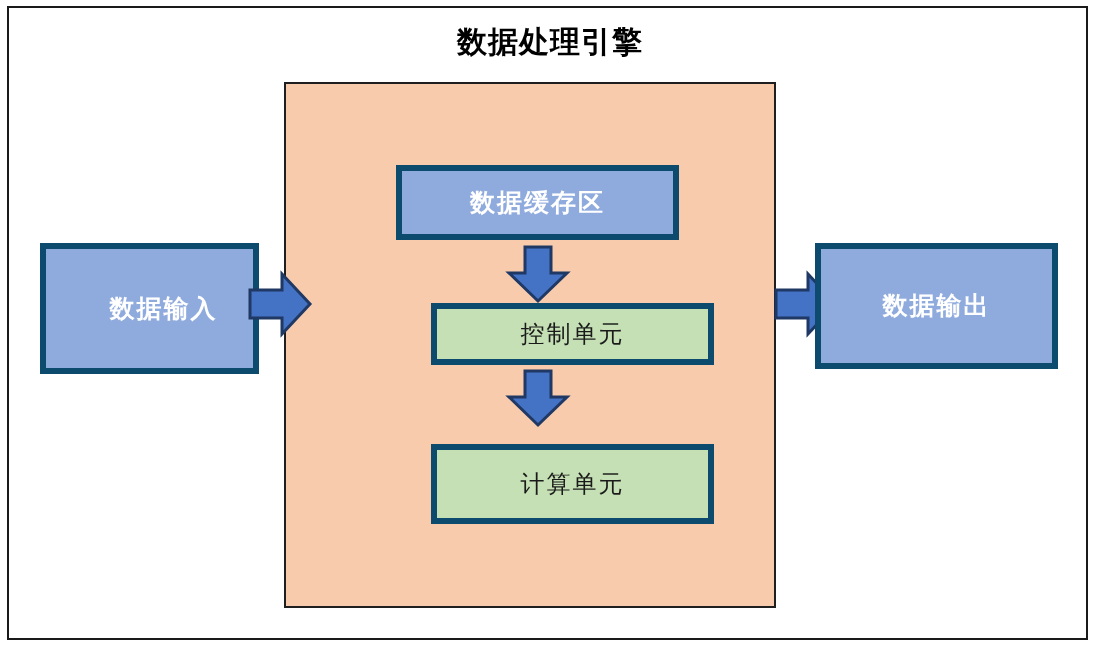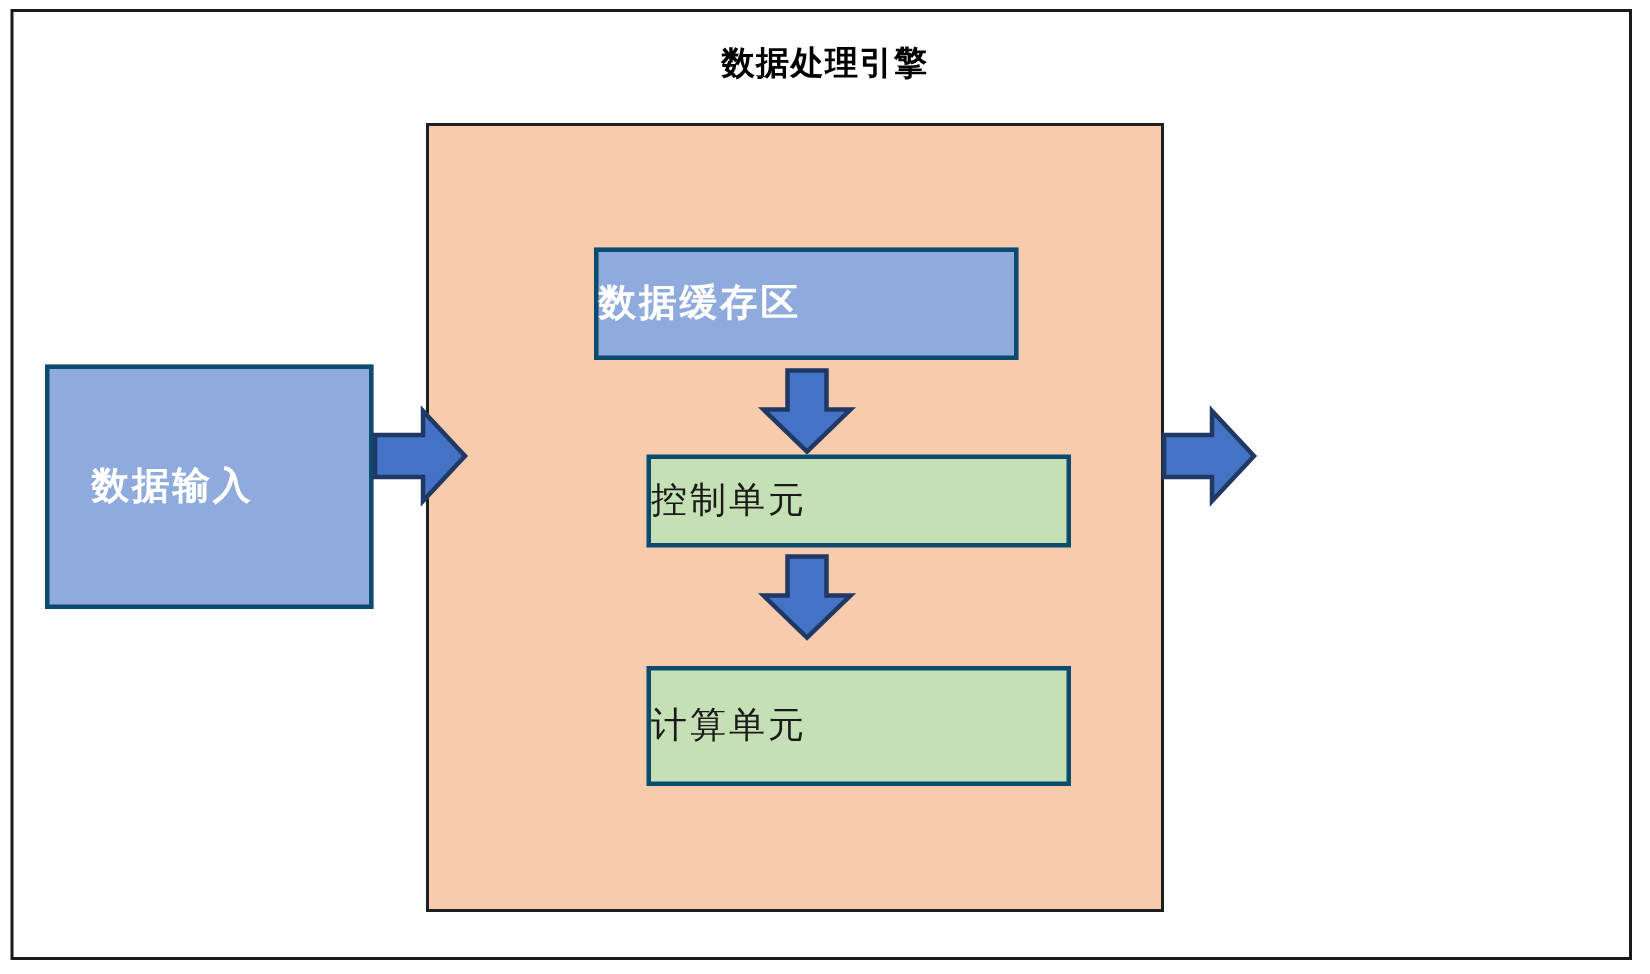--- a/index.html
+++ b/index.html
@@ -28,35 +28,35 @@
     box-sizing: border-box;
     background: #ffffff;
   }
   
   #diagram-title {
     position: absolute;
     left: 0;
     top: 22px;
     width: 1100px;
     text-align: center;
-    font-size: 22px;
+    font-size: 30px;
     font-weight: 700;
     color: #000000;
     letter-spacing: 1px;
     line-height: 40px;
     white-space: nowrap;
   }
   
   .node {
     position: absolute;
     box-sizing: border-box;
     display: flex;
     align-items: center;
-    justify-content: flex-start;
-    border: 3px solid #0c4a6e;
+    justify-content: center;
+    border: 6px solid #0c4a6e;
     font-weight: 700;
     letter-spacing: 2px;
     line-height: 1.1;
     white-space: nowrap;
   }
   .node-blue {
     background: #8FAADC;
     color: #ffffff;
   }
   .node-green {
@@ -71,24 +71,24 @@
     left: 284px;
     top: 82px;
     width: 492px;
     height: 526px;
     background: #F8CBAD;
     border: 2px solid #1f1f1f;
     box-sizing: border-box;
   }
   
   #node-data-input {
-    left: 30px;
+    left: 40px;
     top: 243px;
     width: 219px;
-    height: 163px;
+    height: 131px;
     font-size: 25px;
     padding-left: 28px;
   }
   #node-data-output {
     left: 815px;
     top: 243px;
     width: 243px;
     height: 126px;
     font-size: 25px;
   }
@@ -192,14 +192,17 @@
   <div class="node node-green" id="node-compute-unit">
     <span>计算单元</span>
   </div>
 
   <div class="arrow" id="arrow-engine-to-output">
     <svg width="62" height="66" viewBox="0 0 62 66">
       <polygon points="1,19 33,19 33,3 61,33 33,63 33,47 1,47" fill="#4472C4" stroke="#1F3864" stroke-width="3" stroke-linejoin="miter"></polygon>
     </svg>
   </div>
 
+  <div class="node node-blue" id="node-data-output">
+    <span>数据输出</span>
+  </div>
 
 </div>
 
 </body></html>

